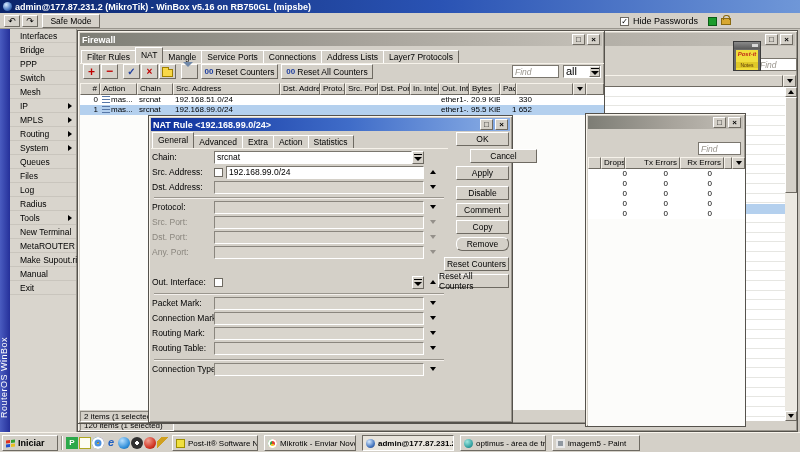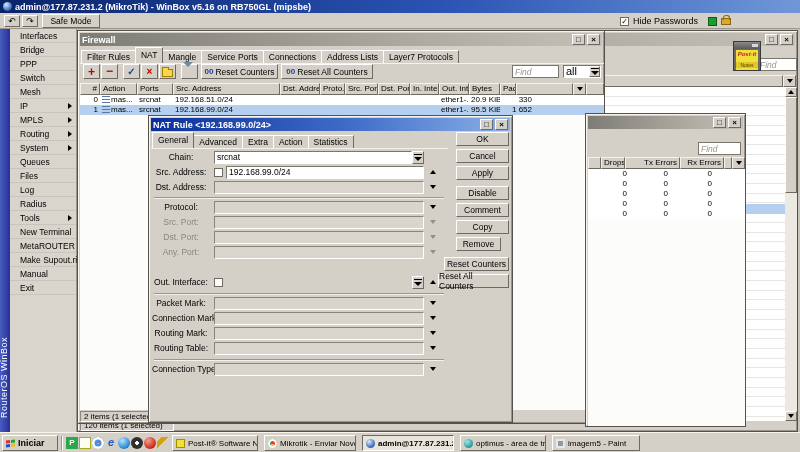--- a/index.html
+++ b/index.html
@@ -83,21 +83,21 @@
   .folder-ic { position:relative; width:11px; height:8px; background:#f8d848; border:1px solid #a08000; margin-top:2px; }
   .folder-ic::before { content:""; position:absolute; top:-3px; left:-1px; width:5px; height:2px;
                        background:#f8d848; border:1px solid #a08000; border-bottom:none; }
   .funnel-top { width:0; height:0; border-left:5px solid transparent; border-right:5px solid transparent; border-top:5px solid #7088a8; }
   .funnel-stem { width:2px; height:4px; background:#7088a8; margin-left:4px; margin-top:-1px; }
   .masq-ic { width:8px; height:7px; margin-top:1px;
              background:repeating-linear-gradient(#5878a8 0 1px, transparent 1px 3px); }
 
   
   .drow { position:absolute; left:1px; width:363px; height:13px; }
-  .dlabel { position:absolute; left:2px; width:58px; text-align:center; line-height:13px; font-size:8.5px; white-space:nowrap; }
+  .dlabel { position:absolute; left:2px; width:58px; text-align:left; line-height:13px; font-size:8.5px; white-space:nowrap; }
   .dlabel.dim { color:#8a867e; }
   .dfield { position:absolute; top:0; height:13px; font-size:8.5px; line-height:11px; padding:0 2px; }
   .dsep { position:absolute; left:5px; width:290px; height:2px; border-top:1px solid #9a968e; border-bottom:1px solid #f4f0ec; }
   .dbtn { position:absolute; height:14px; background:#d4d0c8; border:1px solid; border-color:#fff #6e6a62 #6e6a62 #fff;
           font-size:8.5px; display:flex; align-items:center; justify-content:center; }
   .dchk { position:absolute; top:2px; width:9px; height:9px; background:#fff; border:1px solid #6e6a62; }
 
   
   .sb { position:absolute; width:12px; background:#ece9e2; }
   .sb-btn { position:absolute; left:0; width:12px; height:10px; background:#d4d0c8; border:1px solid;
@@ -272,21 +272,21 @@
         <span style="position:absolute;left:2px;top:0;line-height:11px;font-size:11px;">all</span>
         <span class="abs btn" style="right:0;top:0;width:11px;height:11px;">
             <i class="cg"></i>
           </span>
       </div>
     </div>
 
     <div class="abs" style="left:2px;top:52px;width:524px;height:12px;display:flex;">
       <span class="hc num" style="width:20px;">#</span>
       <span class="hc" style="width:37px;">Action</span>
-      <span class="hc" style="width:36px;">Ports</span>
+      <span class="hc" style="width:36px;">Chain</span>
       <span class="hc" style="width:107px;">Src. Address</span>
       <span class="hc" style="width:40px;">Dst. Address</span>
       <span class="hc" style="width:25px;">Proto...</span>
       <span class="hc" style="width:33px;">Src. Port</span>
       <span class="hc" style="width:32px;">Dst. Port</span>
       <span class="hc" style="width:29px;">In. Inter...</span>
       <span class="hc" style="width:30px;">Out. Int...</span>
       <span class="hc" style="width:31px;">Bytes</span>
       <span class="hc" style="width:16px;">Packets</span>
       <span class="hc" style="flex:1;"></span>
@@ -484,26 +484,26 @@
     </div>
     <div class="dsep" style="top:243px;"></div>
 
     <div class="drow" style="top:247px;">
       <span class="dlabel">Connection Type:</span>
       <span class="dfield sunken-gray" style="left:64px;width:210px;"></span>
       <i class="tri-dn abs" style="left:280px;top:4px;"></i>
     </div>
 
     <div class="dbtn" style="left:307px;top:16px;width:53px;">OK</div>
-    <div class="dbtn" style="left:307px;top:33px;width:53px;">Cancel</div>
+    <div class="dbtn" style="left:321px;top:33px;width:67px;">Cancel</div>
     <div class="dbtn" style="left:307px;top:50px;width:53px;">Apply</div>
     <div class="dbtn" style="left:307px;top:70px;width:53px;">Disable</div>
     <div class="dbtn" style="left:307px;top:87px;width:53px;">Comment</div>
     <div class="dbtn" style="left:307px;top:104px;width:53px;">Copy</div>
-    <div class="dbtn" style="left:307px;top:121px;width:45px;">Remove</div>
+    <div class="dbtn" style="left:307px;top:121px;width:53px;border-radius:6px;">Remove</div>
     <div class="dbtn" style="left:295px;top:141px;width:65px;">Reset Counters</div>
     <div class="dbtn" style="left:289px;top:158px;width:71px;">Reset All Counters</div>
   </div>
 
   <div class="abs taskbar">
     <div class="tk-btn" style="left:2px;width:56px;font-weight:bold;font-size:9px;">
       <span class="flag">
           <i></i>
           <i></i>
           <i></i>

